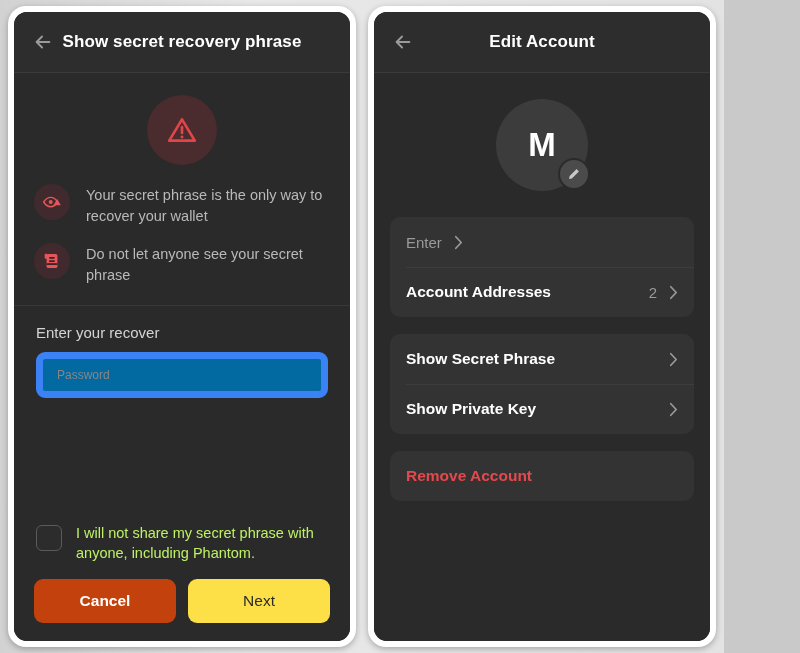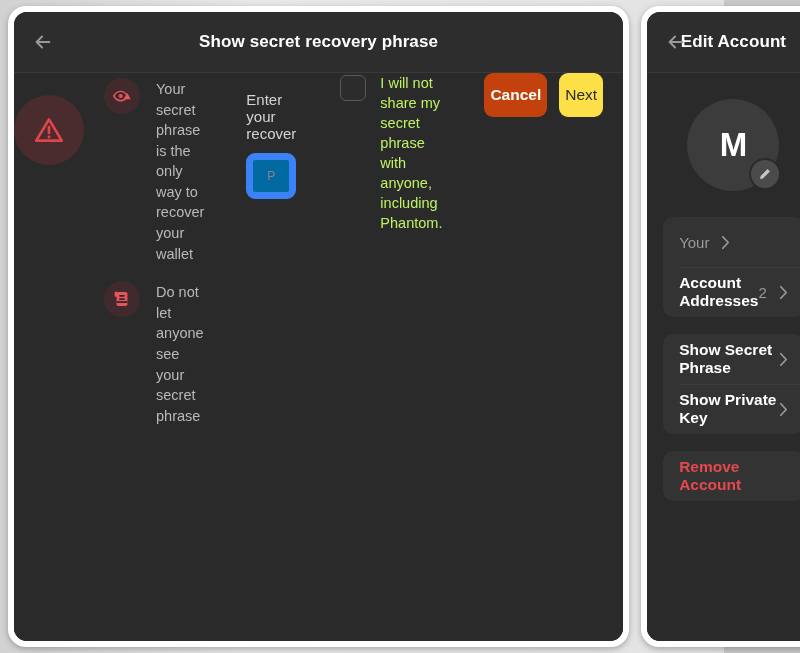--- a/index.html
+++ b/index.html
@@ -75,21 +75,21 @@
     color: #ffffff;
     font-size: 17px;
     font-weight: bold;
     letter-spacing: 0.1px;
   }
 
   
   .body-left {
     flex: 1 1 auto;
     display: flex;
-    flex-direction: row;
+    flex-direction: column;
     background: #2a2a2a;
   }
   .warn-top {
     padding: 22px 0 14px 0;
     display: flex;
     flex-direction: column;
     align-items: center;
   }
   .warn-circle {
     width: 70px;
@@ -389,21 +389,21 @@
             <div class="avatar-edit">
               <svg width="14" height="14" viewBox="0 0 24 24" fill="none">
                 <path d="M16.5 3.6 20.4 7.5 8.4 19.5 3.6 20.4 4.5 15.6Z" fill="#c7c7c7"></path>
               </svg>
             </div>
           </div>
         </div>
 
         <div class="card">
           <div class="row">
-            <span class="row-value">Your</span>
+            <span class="row-value">Enter</span>
             <span class="chev">
               <svg width="9" height="15" viewBox="0 0 10 16" fill="none">
                 <path d="M2 1.6 8 8l-6 6.4" stroke="#9a9a9a" stroke-width="1.9" stroke-linecap="round" stroke-linejoin="round"></path>
               </svg>
             </span>
           </div>
           <div class="row">
             <span class="row-label">Account Addresses</span>
             <span class="row-value">2</span>
             <span class="chev">

